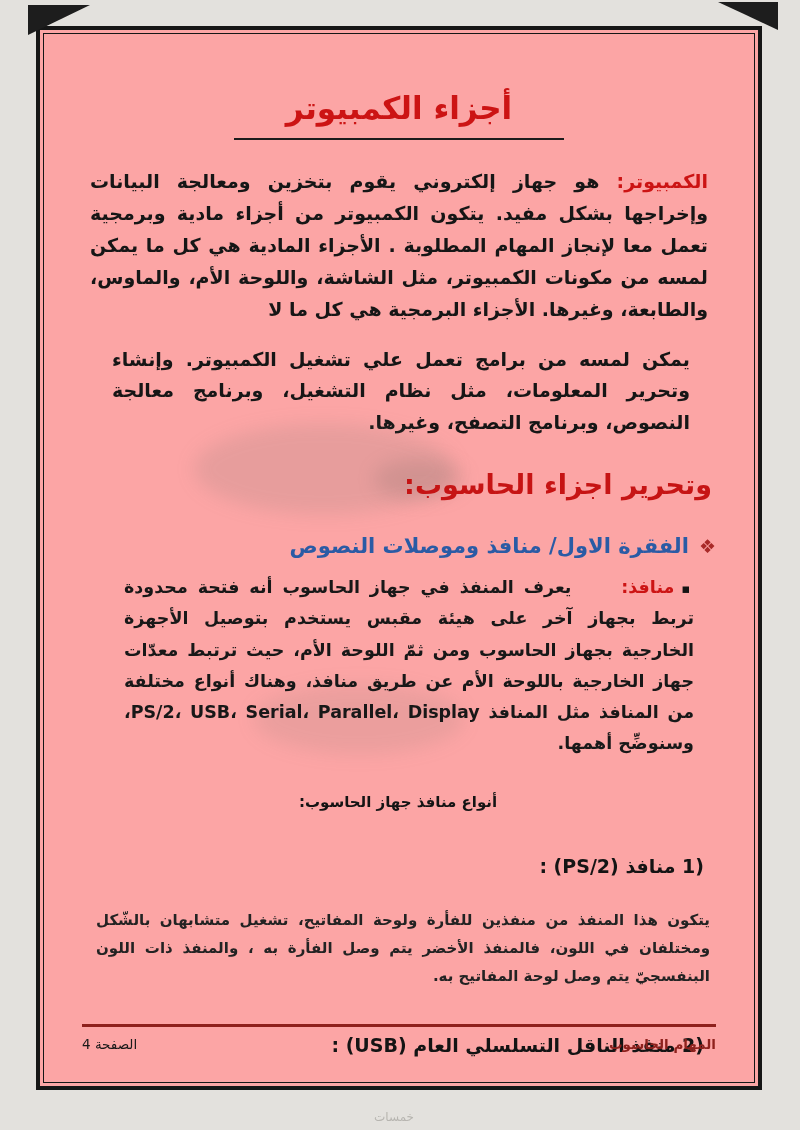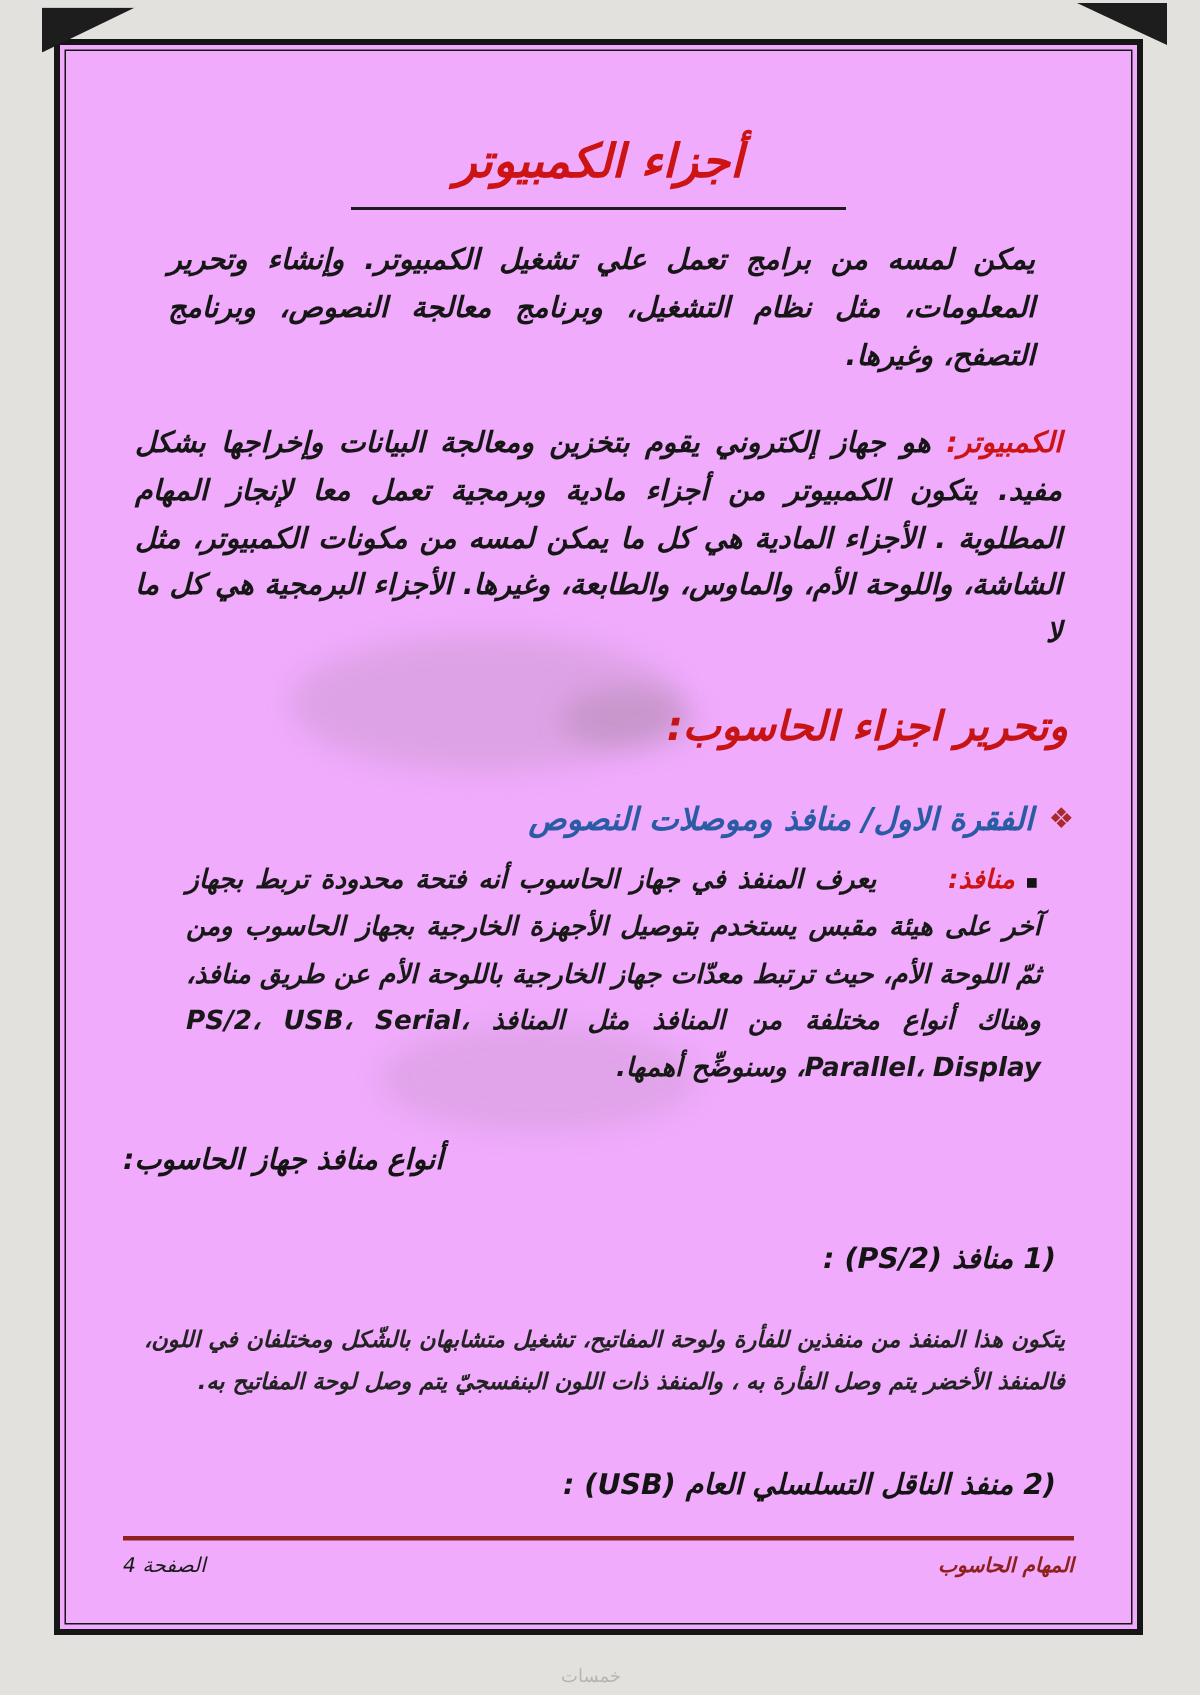--- a/index.html
+++ b/index.html
@@ -12,25 +12,24 @@
   }
   
   .corner{position:absolute;background:#1d1d1d;z-index:5;}
   .corner-left{left:28px;top:5px;width:62px;height:30px;
     clip-path:polygon(0 0,100% 0,55% 45%,0 100%);}
   .corner-right{right:22px;top:2px;width:60px;height:28px;
     clip-path:polygon(0 0,100% 0,100% 100%,45% 45%);}
   
   .page-frame{
     position:absolute;left:36px;top:26px;width:726px;height:1064px;
-    background:#f0abfc;
+    background:#fca5a5;
     border:4px solid #161616;
     box-sizing:border-box;
     z-index:1;
-    font-style:italic;
   }
   .inner-frame{
     position:absolute;inset:3px;
     border:1.6px solid #161616;
     box-sizing:border-box;
     padding:0 38px;
     direction:rtl;
     overflow:hidden;
   }
   
@@ -78,21 +77,21 @@
     margin:14px 22px 0 42px;
     font-size:17.5px;font-weight:bold;color:#181818;
     line-height:1.78;
     text-align:justify;text-align-last:right;
     position:relative;z-index:2;
   }
   .sq-bullet{color:#141414;font-size:13px;margin-left:7px;}
   .port-lead{color:#cc1414;margin-left:40px;}
   .types-heading{
     margin:34px 2px 12px 0;
-    font-size:19px;font-weight:bold;color:#141414;text-align:left;
+    font-size:15px;font-weight:bold;color:#141414;text-align:center;
     position:relative;z-index:2;
   }
   .type-label{
     margin:44px 12px 0 0;
     font-size:19px;font-weight:bold;color:#141414;
   }
   .type-label .num{display:inline-block;direction:ltr;unicode-bidi:isolate;}
   .type-desc{
     margin:30px 6px 0 14px;
     font-size:15px;font-weight:bold;color:#232323;
@@ -125,23 +124,23 @@
 <div class="page-frame">
   <div class="inner-frame">
 
     <div class="smudge smudge-1"></div>
     <div class="smudge smudge-2"></div>
     <div class="smudge smudge-3"></div>
 
     <div class="doc-title">أجزاء الكمبيوتر</div>
     <div class="title-underline"></div>
 
+    <p class="intro"><span class="lead">الكمبيوتر:</span><span> هو جهاز إلكتروني يقوم بتخزين ومعالجة البيانات وإخراجها بشكل مفيد. يتكون الكمبيوتر من أجزاء مادية وبرمجية تعمل معا لإنجاز المهام المطلوبة .  الأجزاء المادية هي كل ما يمكن لمسه من مكونات الكمبيوتر، مثل الشاشة، واللوحة الأم، والماوس، والطابعة، وغيرها. الأجزاء البرمجية هي كل ما لا</span></p>
+
     <p class="intro intro-2">يمكن لمسه من برامج تعمل علي تشغيل الكمبيوتر. وإنشاء وتحرير المعلومات، مثل نظام التشغيل، وبرنامج معالجة النصوص، وبرنامج التصفح، وغيرها.</p>
-
-    <p class="intro"><span class="lead">الكمبيوتر:</span><span> هو جهاز إلكتروني يقوم بتخزين ومعالجة البيانات وإخراجها بشكل مفيد. يتكون الكمبيوتر من أجزاء مادية وبرمجية تعمل معا لإنجاز المهام المطلوبة .  الأجزاء المادية هي كل ما يمكن لمسه من مكونات الكمبيوتر، مثل الشاشة، واللوحة الأم، والماوس، والطابعة، وغيرها. الأجزاء البرمجية هي كل ما لا</span></p>
 
     <div class="contains-heading">وتحرير اجزاء الحاسوب:</div>
 
     <div class="section-heading-row">
       <span class="diamond">❖</span>
       <span>الفقرة الاول/ منافذ وموصلات النصوص</span>
     </div>
 
     <p class="port-def"><span class="sq-bullet">▪</span><span class="port-lead">منافذ:</span><span> يعرف المنفذ في جهاز الحاسوب أنه فتحة محدودة تربط بجهاز آخر على هيئة مقبس يستخدم بتوصيل الأجهزة الخارجية بجهاز الحاسوب ومن ثمّ اللوحة الأم، حيث ترتبط معدّات جهاز الخارجية باللوحة الأم عن طريق منافذ، وهناك أنواع مختلفة من المنافذ مثل المنافذ PS/2، USB، Serial، Parallel، Display، وسنوضِّح أهمها.</span></p>
 

